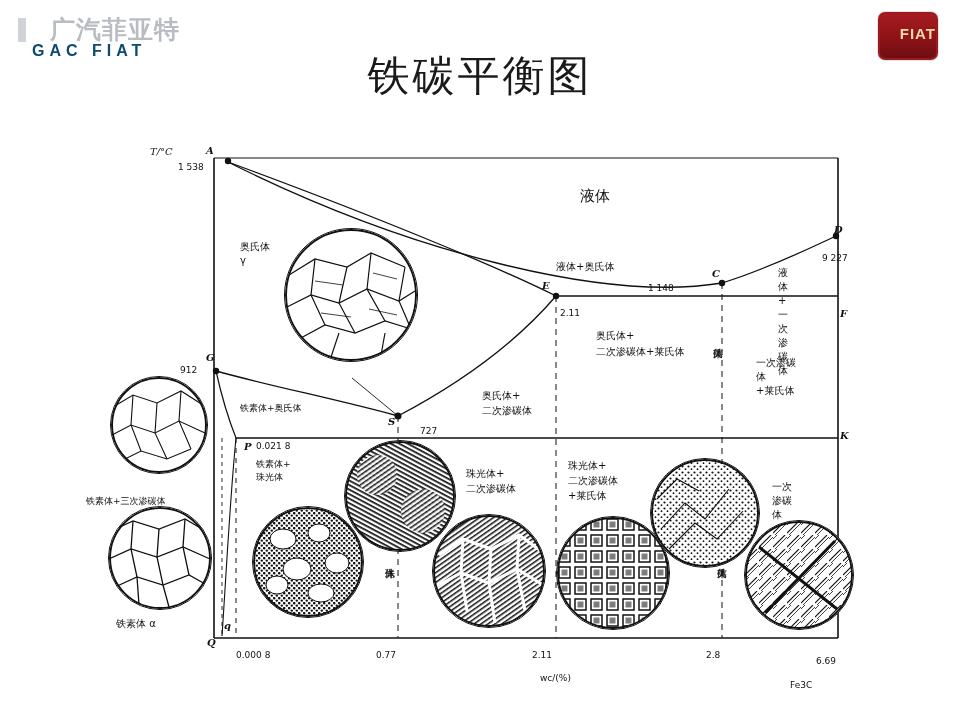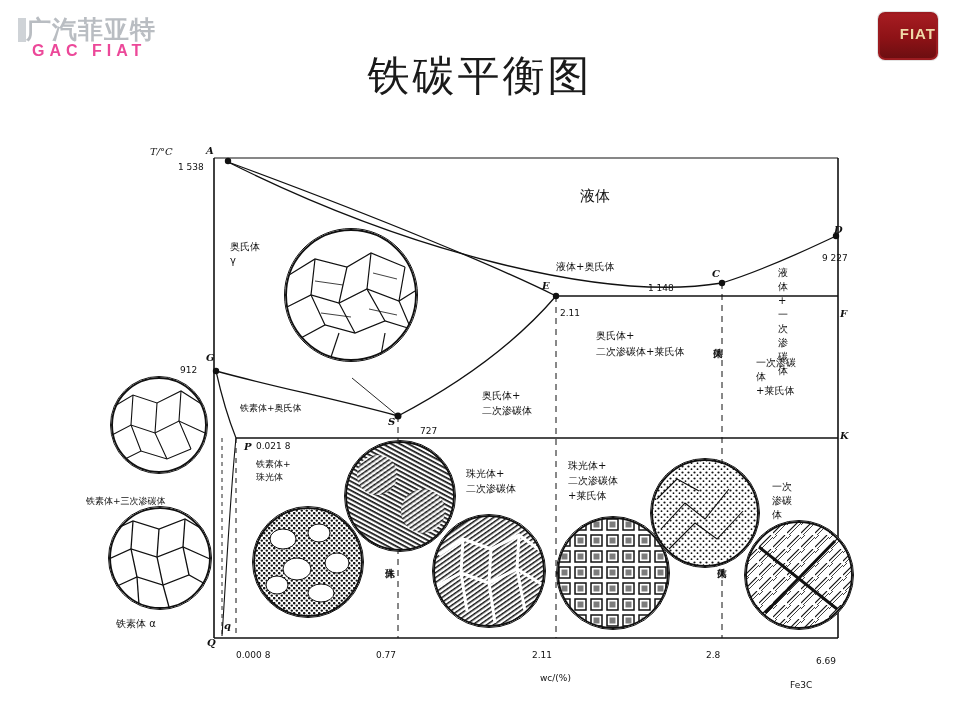--- a/index.html
+++ b/index.html
@@ -13,21 +13,21 @@
   
   #brand-logo{
     position:absolute;left:18px;top:16px;width:170px;height:52px;
   }
   #brand-logo .cn{
     font-family:"Liberation Sans", sans-serif;
     font-size:25px;font-weight:bold;color:#b9bdc2;letter-spacing:1px;
     line-height:26px;
   }
   #brand-logo .en{
-    font-size:16px;font-weight:bold;color:#ec4899;letter-spacing:5px;
+    font-size:16px;font-weight:bold;color:#0c4a6e;letter-spacing:5px;
     line-height:18px;
   }
   #brand-logo .bar{
     position:absolute;left:0;top:2px;width:8px;height:24px;background:#cfd3d7;
   }
   #fiat-logo{
     position:absolute;right:22px;top:12px;width:56px;height:44px;
     border:2px solid #9b1b20;border-radius:7px;
     background:linear-gradient(180deg,#a61c22 0%, #8d1216 55%, #6d0e11 100%);
     box-shadow:0 0 0 1px #e3e3e3;
@@ -70,21 +70,21 @@
     background:#fff;
     overflow:hidden;
   }
   .micro .inner{position:absolute;left:0;top:0;width:100%;height:100%;}
 </style>
 </head>
 <body>
 
 <div id="brand-logo">
   <div class="bar"></div>
-  <div class="cn" style="padding-left:8px">广汽菲亚特</div>
+  <div class="cn" style="padding-left:32px">广汽菲亚特</div>
   <div class="en" style="padding-left:14px">GAC FIAT</div>
 </div>
 
 <div id="fiat-logo">
   <div class="txt">FIAT</div>
 </div>
 
 <div id="page-title">铁碳平衡图</div>
 
 <div id="diagram">
@@ -197,21 +197,21 @@
   <div class="lbl xs" style="left:532px;top:522px">2.11</div>
   <div class="lbl xs" style="left:706px;top:522px">2.8</div>
   <div class="lbl xs" style="left:816px;top:528px">6.69</div>
   <div class="lbl xs" style="left:540px;top:545px">wc/(%)</div>
   <div class="lbl xs" style="left:790px;top:552px">Fe3C</div>
 
   <div class="lbl md" style="left:580px;top:60px">液体</div>
   <div class="lbl sm" style="left:556px;top:133px">液体+奥氏体</div>
   <div class="lbl sm" style="left:778px;top:138px;white-space:pre-line;line-height:14px">液体+
 一次渗碳体</div>
-  <div class="lbl sm" style="left:230px;top:112px;white-space:pre-line;line-height:14px;text-align:left">奥氏体
+  <div class="lbl sm" style="left:240px;top:112px;white-space:pre-line;line-height:14px;text-align:left">奥氏体
 γ</div>
   <div class="lbl sm" style="left:596px;top:200px;white-space:pre-line;line-height:16px">奥氏体+
 二次渗碳体+莱氏体</div>
   <div class="lbl sm" style="left:756px;top:228px;white-space:pre-line;line-height:14px">一次渗碳体
 +莱氏体</div>
   <div class="lbl sm vert" style="left:712px;top:212px;height:70px">莱氏体</div>
   <div class="lbl sm" style="left:482px;top:260px;white-space:pre-line;line-height:15px">奥氏体+
 二次渗碳体</div>
   <div class="lbl xs" style="left:240px;top:275px">铁素体+奥氏体</div>
   <div class="lbl xs" style="left:256px;top:330px;white-space:pre-line;line-height:13px">铁素体+

